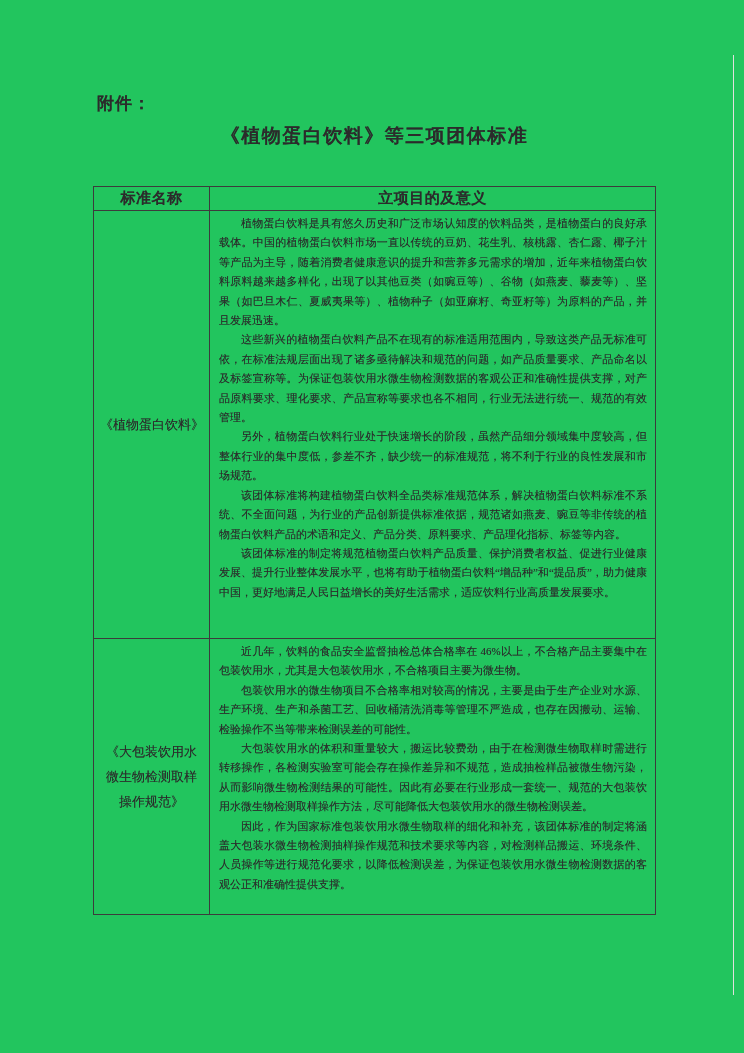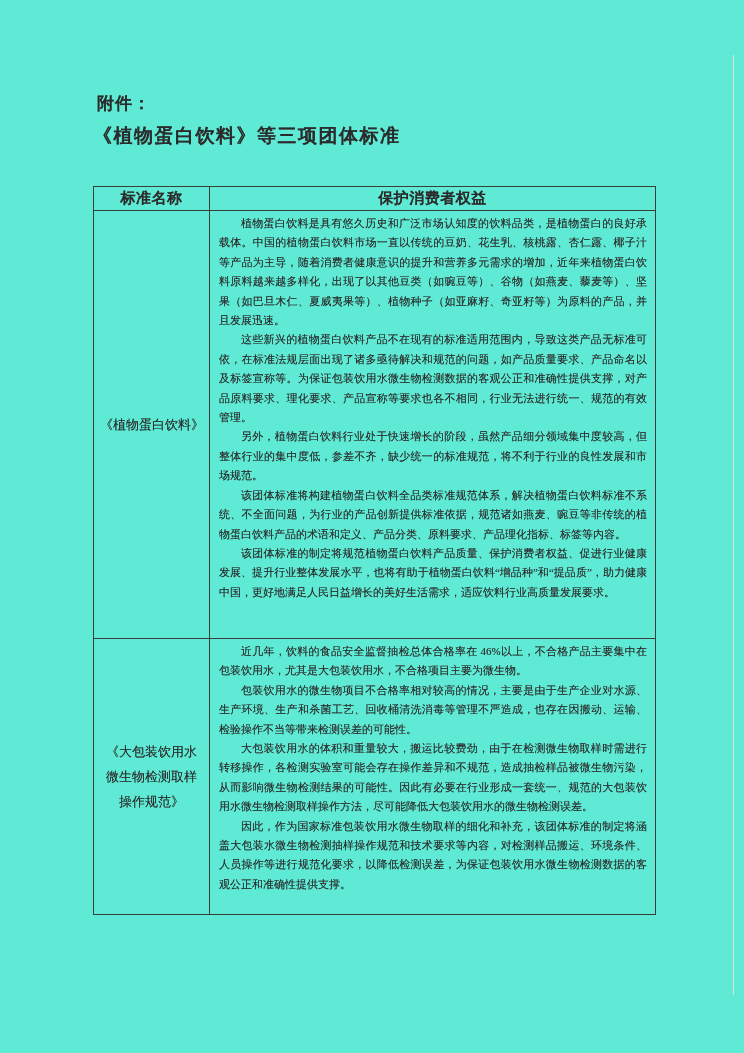--- a/index.html
+++ b/index.html
@@ -4,21 +4,21 @@
 <style>
   html, body {
     margin: 0;
     padding: 0;
     background: #ffffff;
   }
   .page {
     position: relative;
     width: 744px;
     height: 1053px;
-    background: #5eead4;
+    background: #22c55e;
     overflow: hidden;
     color: #2b2b2b;
     font-family: "Liberation Serif", "DejaVu Serif", serif;
     text-shadow: 0 0 0.5px rgba(43,43,43,0.5);
   }
   .scan-edge {
     position: absolute;
     top: 55px;
     right: 10px;
     width: 1px;
@@ -32,21 +32,21 @@
     font-family: "Liberation Sans", "DejaVu Sans", sans-serif;
     font-weight: bold;
     font-size: 17px;
     letter-spacing: 1px;
   }
   .title-block {
     position: absolute;
     left: 93px;
     top: 121px;
     width: 563px;
-    text-align: left;
+    text-align: center;
     font-family: "Liberation Sans", "DejaVu Sans", sans-serif;
     font-weight: bold;
     font-size: 19px;
     line-height: 30px;
     letter-spacing: 1.5px;
   }
   table.doc-table {
     position: absolute;
     left: 93px;
     top: 186px;
@@ -99,21 +99,21 @@
   <div class="attachment">附件：</div>
 
   <div class="title-block">
     <div class="title-line">《植物蛋白饮料》等三项团体标准</div>
   </div>
 
   <table class="doc-table">
     <thead>
       <tr>
         <th class="col-name">标准名称</th>
-        <th class="col-purpose">保护消费者权益</th>
+        <th class="col-purpose">立项目的及意义</th>
       </tr>
     </thead>
     <tbody>
       <tr>
         <td class="name-cell nowrap">《植物蛋白饮料》</td>
         <td class="content-cell">
           <div class="content-inner tall">
             <p>植物蛋白饮料是具有悠久历史和广泛市场认知度的饮料品类，是植物蛋白的良好承载体。中国的植物蛋白饮料市场一直以传统的豆奶、花生乳、核桃露、杏仁露、椰子汁等产品为主导，随着消费者健康意识的提升和营养多元需求的增加，近年来植物蛋白饮料原料越来越多样化，出现了以其他豆类（如豌豆等）、谷物（如燕麦、藜麦等）、坚果（如巴旦木仁、夏威夷果等）、植物种子（如亚麻籽、奇亚籽等）为原料的产品，并且发展迅速。</p>
             <p>这些新兴的植物蛋白饮料产品不在现有的标准适用范围内，导致这类产品无标准可依，在标准法规层面出现了诸多亟待解决和规范的问题，如产品质量要求、产品命名以及标签宣称等。为保证包装饮用水微生物检测数据的客观公正和准确性提供支撑，对产品原料要求、理化要求、产品宣称等要求也各不相同，行业无法进行统一、规范的有效管理。</p>
             <p>另外，植物蛋白饮料行业处于快速增长的阶段，虽然产品细分领域集中度较高，但整体行业的集中度低，参差不齐，缺少统一的标准规范，将不利于行业的良性发展和市场规范。</p>

